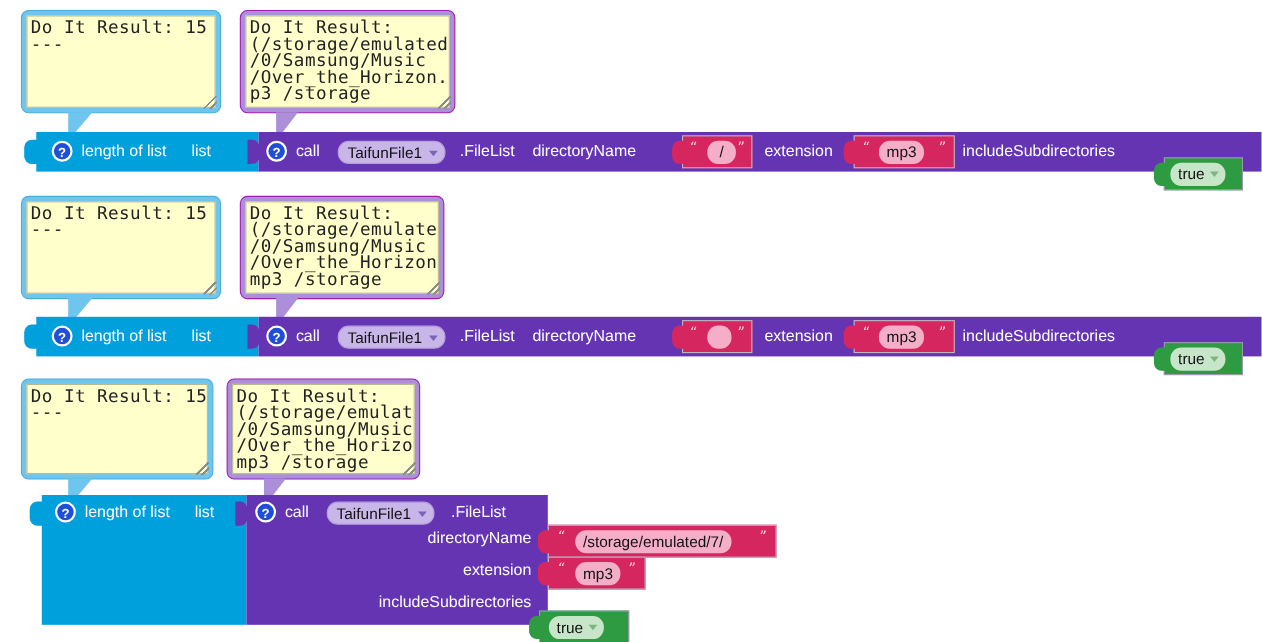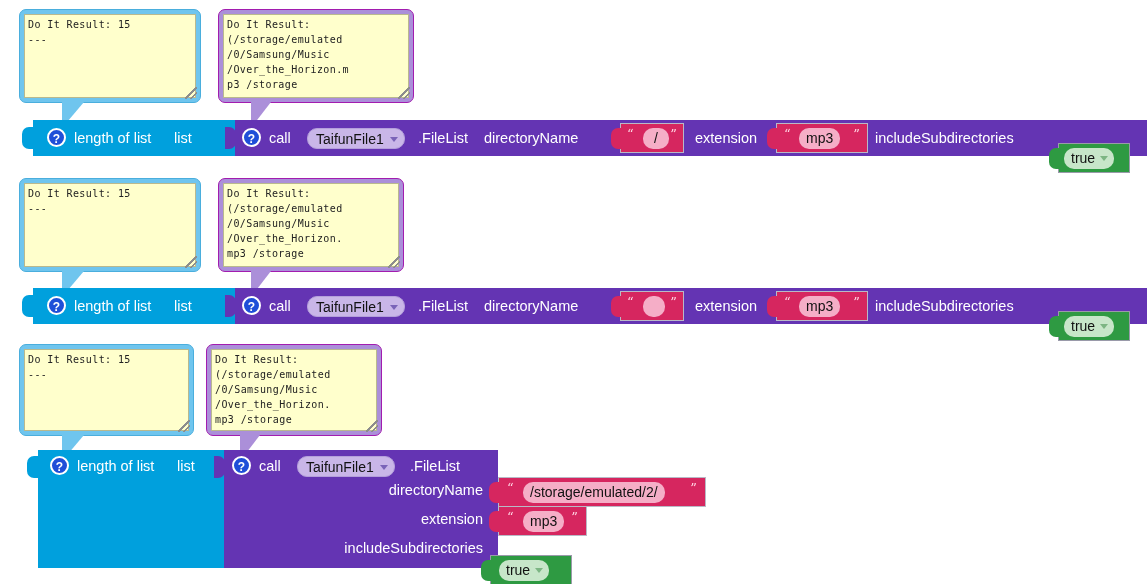--- a/index.html
+++ b/index.html
@@ -13,21 +13,21 @@
   .stage{position:absolute;left:0;top:0;width:1147px;height:584px;}
 
   
   .balloon{position:absolute;box-sizing:border-box;border-radius:7px;padding:4px;}
   .balloon.blue{background:#6fc5ee;border:1px solid #4aaedd;}
   .balloon.purple{background:#ab8fd9;border:1px solid #a21caf;}
   .balloon .paper{
     width:100%;height:100%;box-sizing:border-box;
     background:#ffffcc;border:1px solid #b9b98e;
     font-family:"DejaVu Sans Mono","Liberation Mono",monospace;
-    font-size:10px;line-height:15px;color:#222;
+    font-size:16px;line-height:15px;color:#222;
     padding:2px 3px;overflow:hidden;white-space:pre;letter-spacing:0.4px;
   }
   .balloon .grip{
     position:absolute;right:3px;bottom:3px;width:12px;height:12px;
     background:
       linear-gradient(135deg,transparent 0 45%,#8d8d8d 45% 56%,transparent 56% 100%),
       linear-gradient(135deg,transparent 0 68%,#8d8d8d 68% 79%,transparent 79% 100%);
   }
   .tail{position:absolute;width:0;height:0;}
 
@@ -274,21 +274,21 @@
     </div>
     <div class="lbl" style="left:186px;top:9px;">.FileList</div>
     <div class="lbl" style="right:15px;top:33px;">directoryName</div>
     <div class="lbl" style="right:15px;top:62px;">extension</div>
     <div class="lbl" style="right:15px;top:91px;">includeSubdirectories</div>
   </div>
 
   <div class="strblock" style="left:498px;top:477px;width:208px;">
     <div class="sock"></div>
     <div class="q" style="left:8px;">“</div>
-    <div class="field" style="left:24px;">/storage/emulated/2/</div>
+    <div class="field" style="left:24px;">/storage/emulated/7/</div>
     <div class="q" style="right:8px;">”</div>
   </div>
 
   <div class="strblock" style="left:498px;top:506px;width:89px;">
     <div class="sock"></div>
     <div class="q" style="left:8px;">“</div>
     <div class="field" style="left:24px;">mp3</div>
     <div class="q" style="right:8px;">”</div>
   </div>
 

